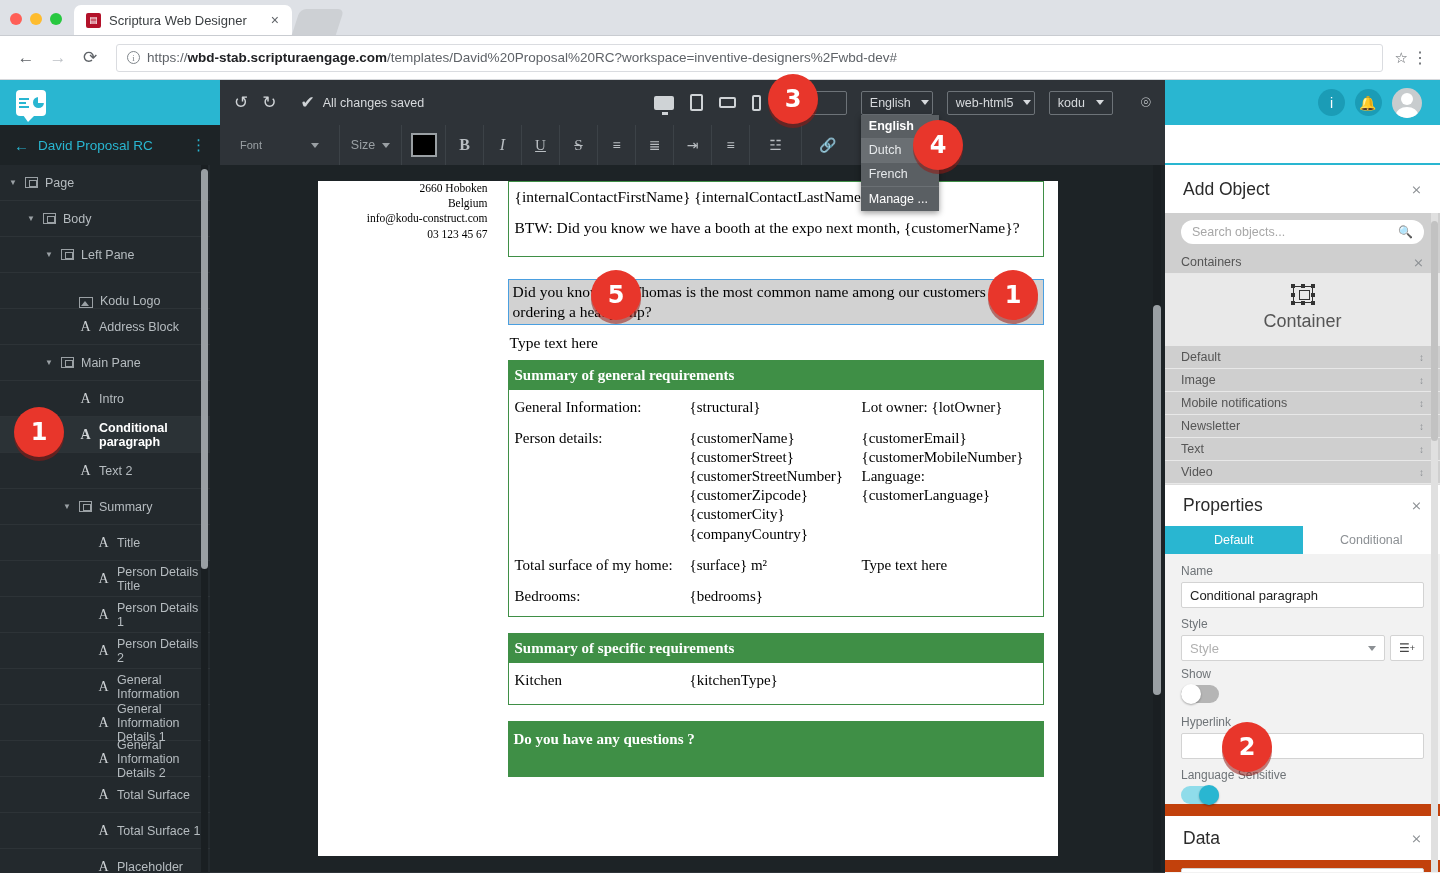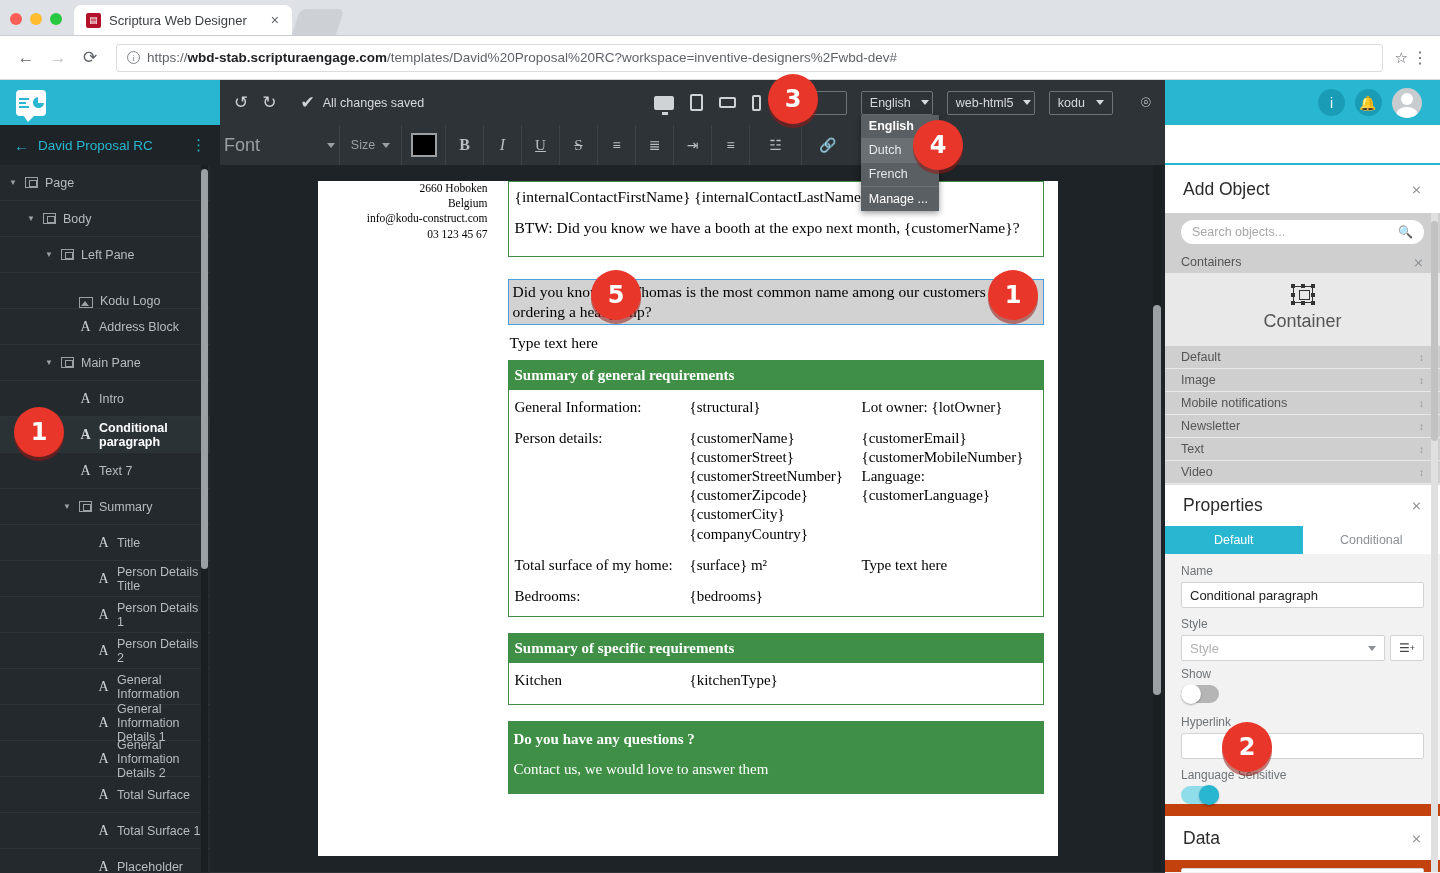--- a/index.html
+++ b/index.html
@@ -152,21 +152,21 @@
   .doc-title { color: #29b6d1; font-size: 13.5px; display: flex; align-items: center; gap: 9px; }
   .back-arrow { font-size: 15px; }
   .vdots { color: #29b6d1; font-size: 15px; line-height: .65; cursor: pointer; }
   .sub-main {
     flex: 1; background: #2e3338; display: flex; align-items: center; position: relative;
   }
   .fmt-cell {
     height: 40px; display: flex; align-items: center; justify-content: center;
     border-right: 1px solid #3c4247; color: #b9bec2; font-size: 14px; cursor: pointer;
   }
-  .fmt-font { width: 120px; justify-content: space-between; padding: 0 4px; font-size: 18px; color:#9aa0a4; }
+  .fmt-font { width: 120px; justify-content: space-between; padding: 0 20px; font-size: 11px; color:#9aa0a4; }
   .fmt-size { width: 62px; gap: 7px; font-size: 12.5px; color:#9aa0a4; }
   .fmt-btn { width: 38px; }
   .fmt-color { width: 44px; }
   .color-swatch { width: 26px; height: 24px; background: #000; border: 2px solid #9aa0a4; }
   .caret-sm { border-left: 4px solid transparent; border-right: 4px solid transparent; border-top: 5px solid #9aa0a4; }
   .sub-right { width: 275px; background: #fff; border-bottom: 2px solid #29b6d1; }
 
   
   .body-row { display: flex; height: 707px; }
 
@@ -510,21 +510,21 @@
             <span class="lbl">Intro</span>
           </div>
           <div class="tree-item sel" style="padding-left: 62px;">
             <span class="tw"></span>
             <span class="ic-text">A</span>
             <span class="lbl">Conditional paragraph</span>
           </div>
           <div class="tree-item" style="padding-left: 62px;">
             <span class="tw"></span>
             <span class="ic-text">A</span>
-            <span class="lbl">Text 7</span>
+            <span class="lbl">Text 2</span>
           </div>
           <div class="tree-item" style="padding-left: 62px;">
             <span class="tw">▼</span>
             <span class="ic-container"></span>
             <span class="lbl">Summary</span>
           </div>
           <div class="tree-item" style="padding-left: 80px;">
             <span class="tw"></span>
             <span class="ic-text">A</span>
             <span class="lbl">Title</span>
@@ -641,21 +641,20 @@
                 <div class="trow" style="margin-bottom:0;">
                   <div class="tc1">Kitchen</div>
                   <div class="tc2">{kitchenType}</div>
                   <div class="tc3"></div>
                 </div>
               </div>
             </div>
 
             <div class="green-block">
               <div class="b1">Do you have any questions ?</div>
-              <div>Contact us, we would love to answer them</div>
             </div>
           </div>
         </div>
       </div>
       <div class="canvas-scrolltrack"></div>
       <div class="canvas-scroll"></div>
     </div>
 
     <div class="right-panel">
       <div class="panel-head">

